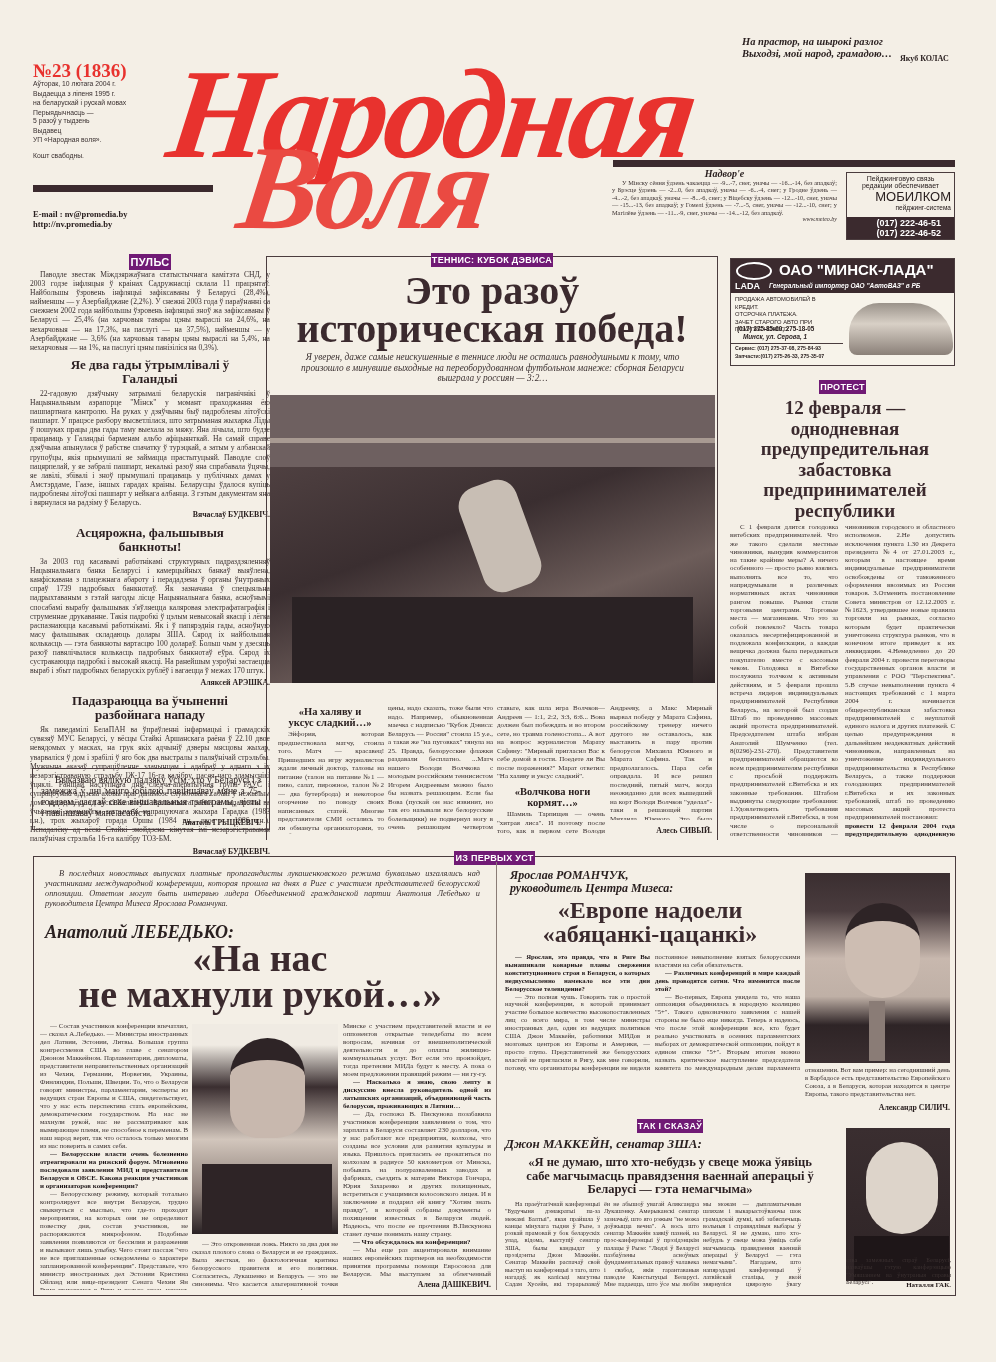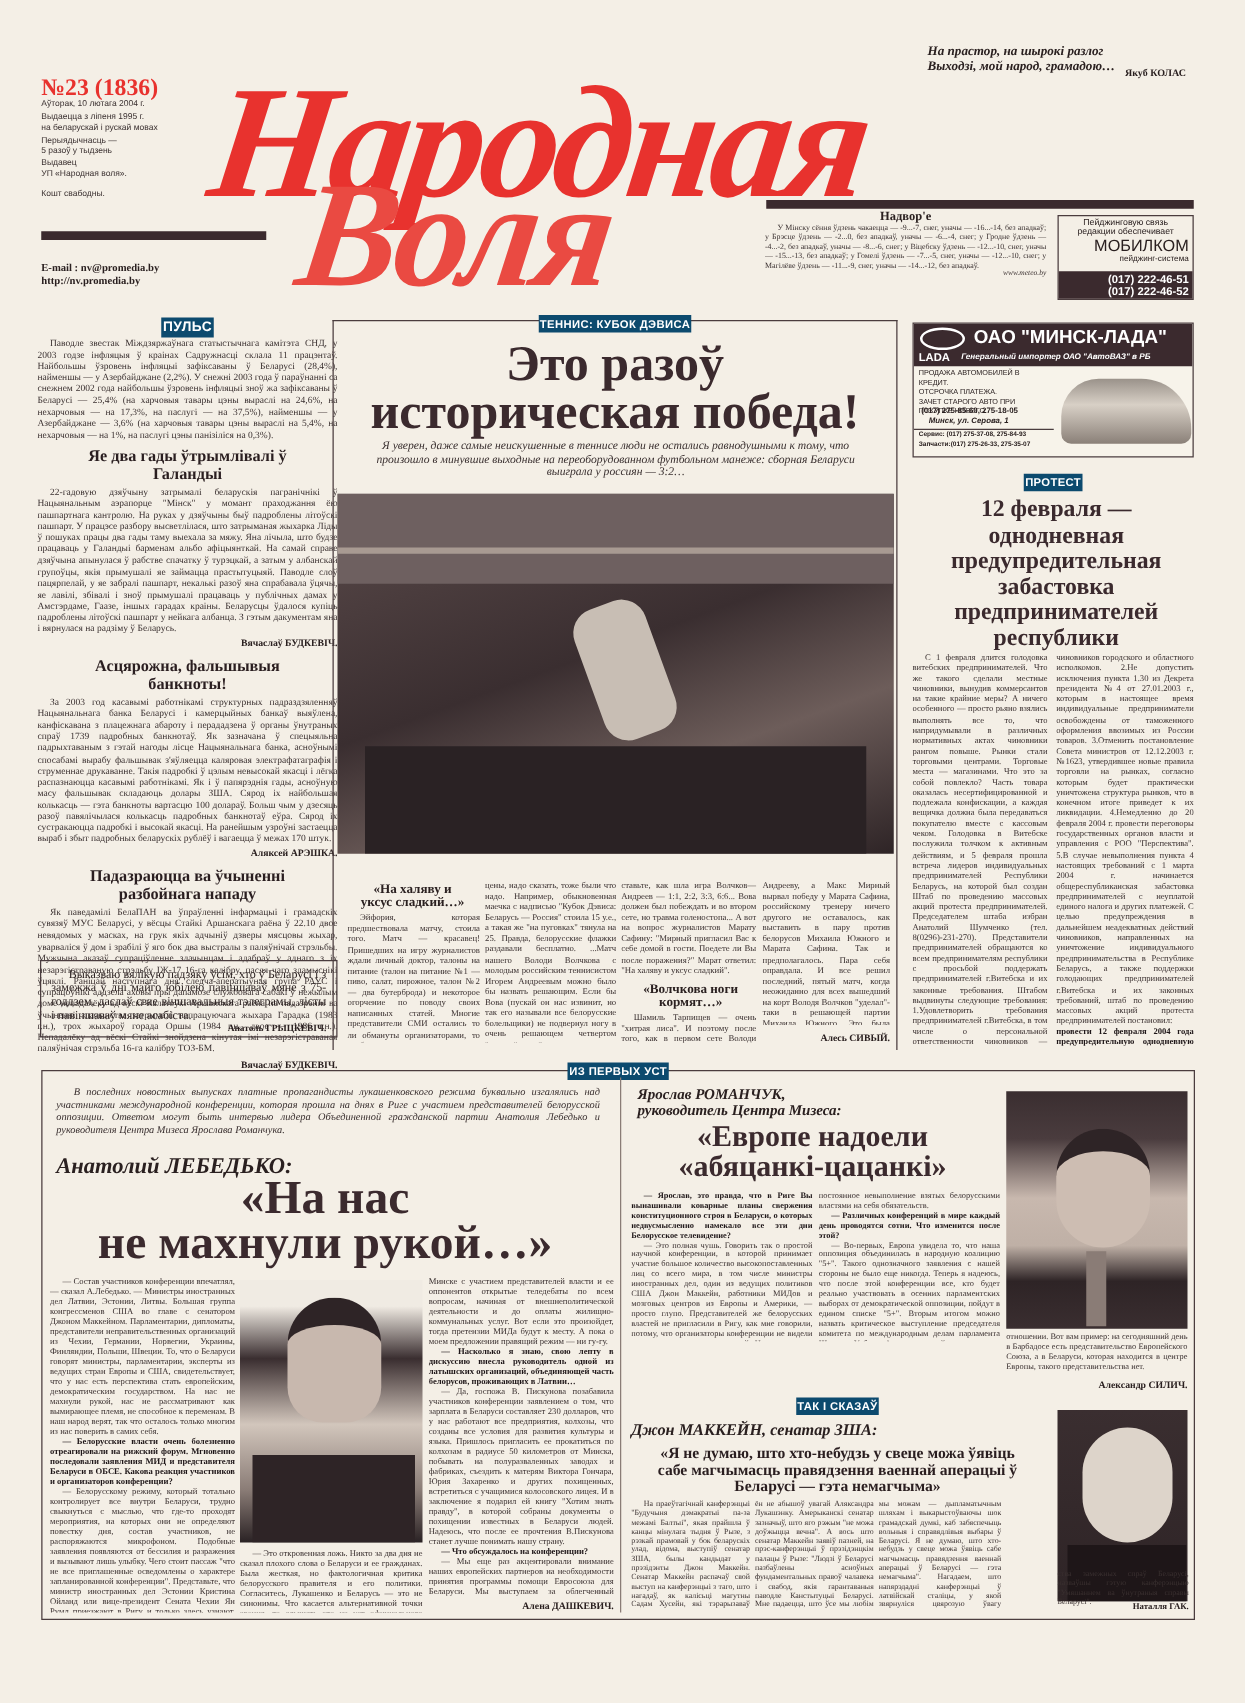--- a/index.html
+++ b/index.html
@@ -4,21 +4,21 @@
 <style>
   * { box-sizing: border-box; margin: 0; padding: 0; }
   html, body { width: 996px; height: 1362px; background: #f4efe6; overflow: hidden; }
   body { position: relative; font-family: "Liberation Serif", "DejaVu Serif", serif; color: #2a2020; }
   .abs { position: absolute; }
   .sans { font-family: "Liberation Sans", "DejaVu Sans", sans-serif; }
   .serif { font-family: "Liberation Serif", "DejaVu Serif", serif; }
   .para { font-size: 7.6px; line-height: 9.1px; text-align: justify; text-indent: 10px; color: #3a3030; }
   .para-bold { font-weight: bold; }
   .kicker {
-    background: #0c4a6e; color: #fff; font-family: "Liberation Sans", "DejaVu Sans", sans-serif;
+    background: #701a75; color: #fff; font-family: "Liberation Sans", "DejaVu Sans", sans-serif;
     font-weight: bold; font-size: 11px; padding: 2px 1px; letter-spacing: 0.3px; display: inline-block;
   }
   .h-small { font-weight: bold; text-align: center; color: #2a1e20; }
   .sig { font-size: 7.8px; font-weight: bold; text-align: right; color: #2a2020; }
   .photo { background: linear-gradient(160deg,#5a4a4a 0%,#3a2e30 45%,#6d5d5a 70%,#2e2426 100%); }
   .rule-dark { background: #3b2a2e; }
   .box-border { border: 1.5px solid #4a3c3e; }
 </style>
 </head>
 <body>
@@ -46,31 +46,31 @@
 
   <div class="abs serif" style="left:742px;top:36px;font-size:10.5px;line-height:12px;font-style:italic;font-weight:bold;color:#2a2020;">
     <div>На прастор, на шырокі разлог</div>
     <div>Выходзі, мой народ, грамадою…</div>
   </div>
   <div class="abs serif" style="left:900px;top:54px;font-size:8px;font-weight:bold;color:#2a2020;">Якуб КОЛАС</div>
 
   <div class="abs rule-dark" style="left:613px;top:160px;width:342px;height:7px;"></div>
 
   <div class="abs" style="left:612px;top:168px;width:225px;">
-    <div class="serif" style="text-align:center;font-weight:bold;font-size:10px;color:#2a2020;">Надвор'е</div>
+    <div class="serif" style="text-align:center;font-style:italic;font-weight:bold;font-size:10px;color:#2a2020;">Надвор'е</div>
     <div class="para" style="font-size:6.3px;line-height:7.4px;">У Мінску сёння ўдзень чакаецца — -9...-7, снег, уначы — -16...-14, без ападкаў; у Брэсце ўдзень — -2...0, без ападкаў, уначы — -6...-4, снег; у Гродне ўдзень — -4...-2, без ападкаў, уначы — -8...-6, снег; у Віцебску ўдзень — -12...-10, снег, уначы — -15...-13, без ападкаў; у Гомелі ўдзень — -7...-5, снег, уначы — -12...-10, снег; у Магілёве ўдзень — -11...-9, снег, уначы — -14...-12, без ападкаў.</div>
     <div style="text-align:right;font-size:6px;font-style:italic;color:#3a3030;">www.meteo.by</div>
   </div>
 
   <div class="abs box-border" style="left:846px;top:172px;width:109px;height:68px;background:#f4efe6;">
     <div class="sans" style="font-size:7px;text-align:center;margin-top:2px;">Пейджинговую связь</div>
     <div class="sans" style="font-size:7px;text-align:center;">редакции обеспечивает</div>
     <div class="sans" style="font-size:13px;font-weight:normal;text-align:right;padding-right:3px;color:#2a2020;">МОБИЛКОМ</div>
     <div class="sans" style="font-size:6.5px;text-align:right;padding-right:3px;">пейджинг-система</div>
-    <div class="sans" style="background:#3b2a2e;color:#fff;font-weight:bold;font-size:9px;line-height:10px;text-align:right;padding:1px 3px;position:absolute;left:0;right:0;bottom:0;">
+    <div class="sans" style="background:#3b2a2e;color:#fff;font-weight:bold;font-size:9px;line-height:10px;text-align:right;padding:1px 13px;position:absolute;left:0;right:0;bottom:0;">
       <div>(017) 222-46-51</div>
       <div>(017) 222-46-52</div>
     </div>
   </div>
 </div>
 
 <div class="abs" style="left:30px;top:252px;width:240px;">
   <div style="text-align:center;"><span class="kicker">ПУЛЬС</span></div>
 
   <div class="para">Паводле звестак Міждзяржаўнага статыстычнага камітэта СНД, у 2003 годзе інфляцыя ў краінах Садружнасці склала 11 працэнтаў. Найбольшы ўзровень інфляцыі зафіксаваны ў Беларусі (28,4%), найменшы — у Азербайджане (2,2%). У снежні 2003 года ў параўнанні са снежнем 2002 года найбольшы ўзровень інфляцыі зноў жа зафіксаваны ў Беларусі — 25,4% (на харчовыя тавары цэны выраслі на 24,6%, на нехарчовыя — на 17,3%, на паслугі — на 37,5%), найменшы — у Азербайджане — 3,6% (на харчовыя тавары цэны выраслі на 5,4%, на нехарчовыя — на 1%, на паслугі цэны панізіліся на 0,3%).</div>

